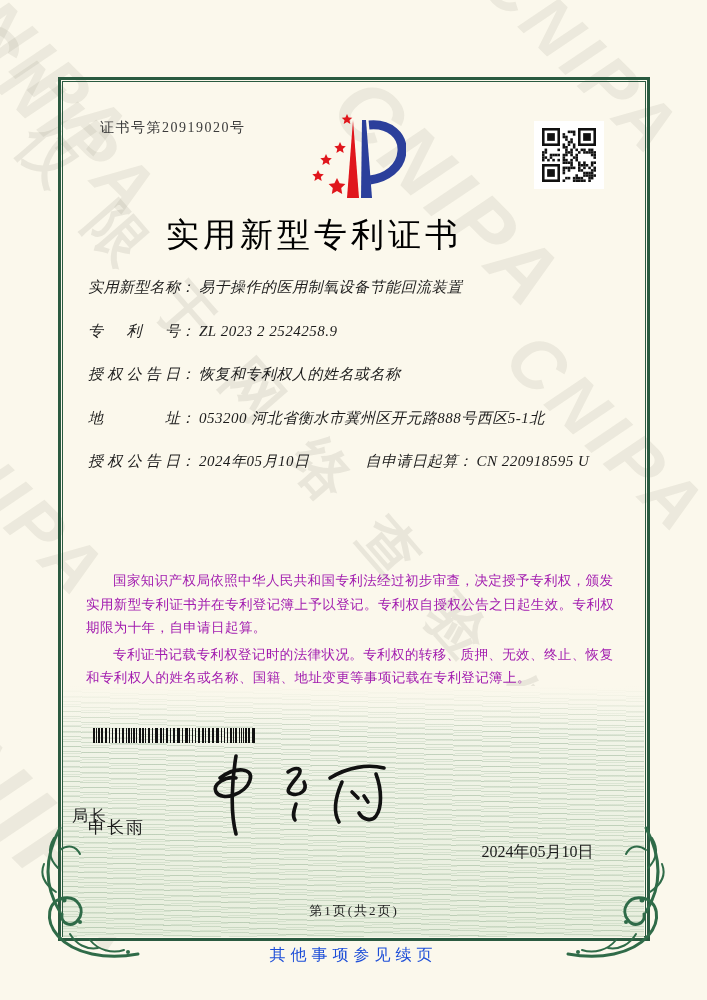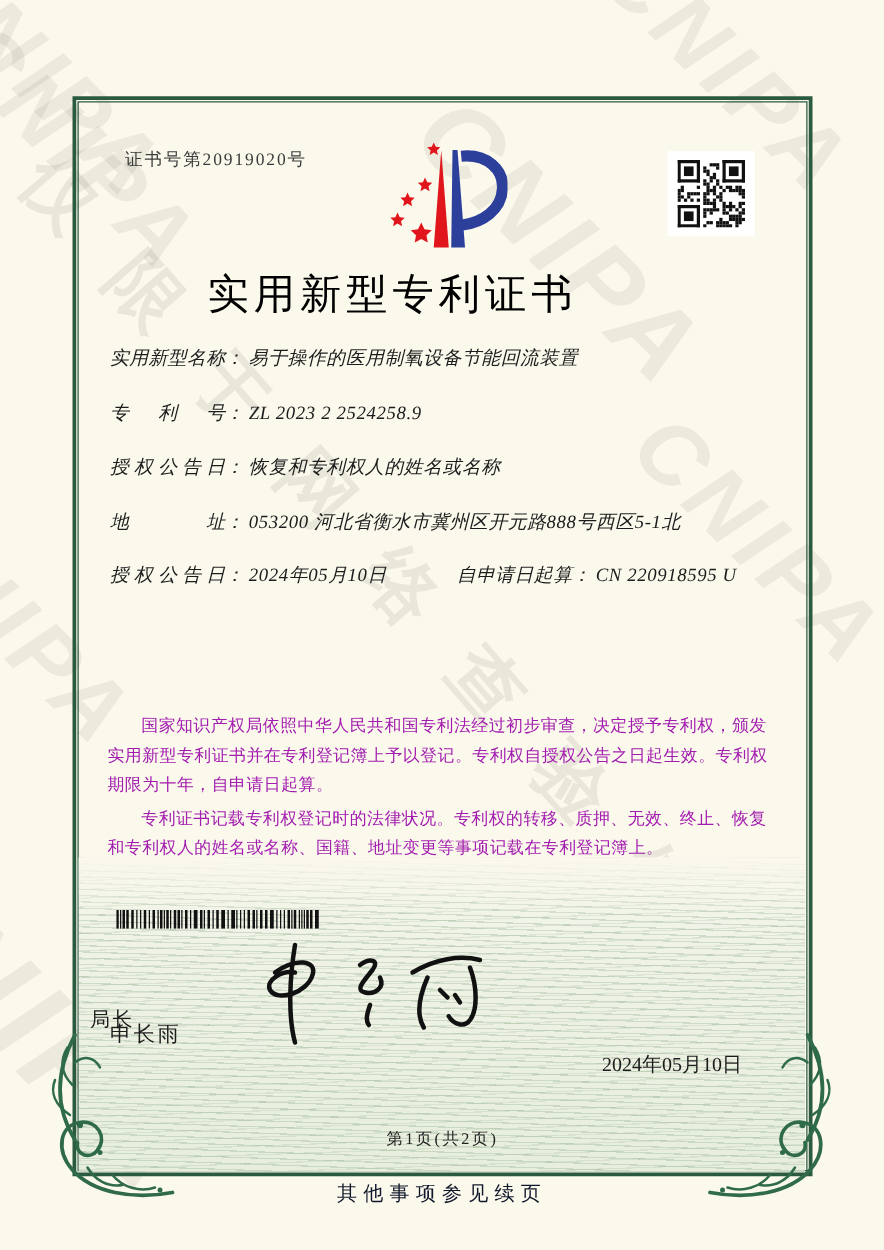--- a/index.html
+++ b/index.html
@@ -61,21 +61,21 @@
   .barcode{position:absolute;left:93px;top:728px;}
   .sig-title{position:absolute;left:72px;top:786px;font-size:16px;letter-spacing:2px;
              font-family:"Liberation Sans","DejaVu Sans",sans-serif;margin-top:20px;}
   .sig-name{position:absolute;left:88px;top:816px;font-size:17px;letter-spacing:2px;
             font-family:"Liberation Sans","DejaVu Sans",sans-serif;}
   .signature{position:absolute;left:192px;top:750px;}
   .date{position:absolute;left:420px;top:842px;width:235px;text-align:center;font-size:16px;}
   .page-no{position:absolute;left:58px;top:902px;width:592px;text-align:center;
            font-size:13px;letter-spacing:2px;color:#222;}
   .cont-note{position:absolute;left:0;top:945px;width:707px;text-align:center;
-             font-size:16px;letter-spacing:5px;color:#0f172a;}
+             font-size:16px;letter-spacing:5px;color:#1d4ed8;}
 
   .ornament{position:absolute;width:112px;height:142px;}
   .ornament.bl{left:34px;top:820px;}
   .ornament.br{left:560px;top:820px;transform:scaleX(-1);}
 </style>
 </head>
 <body>
 
 <div class="page">
 

